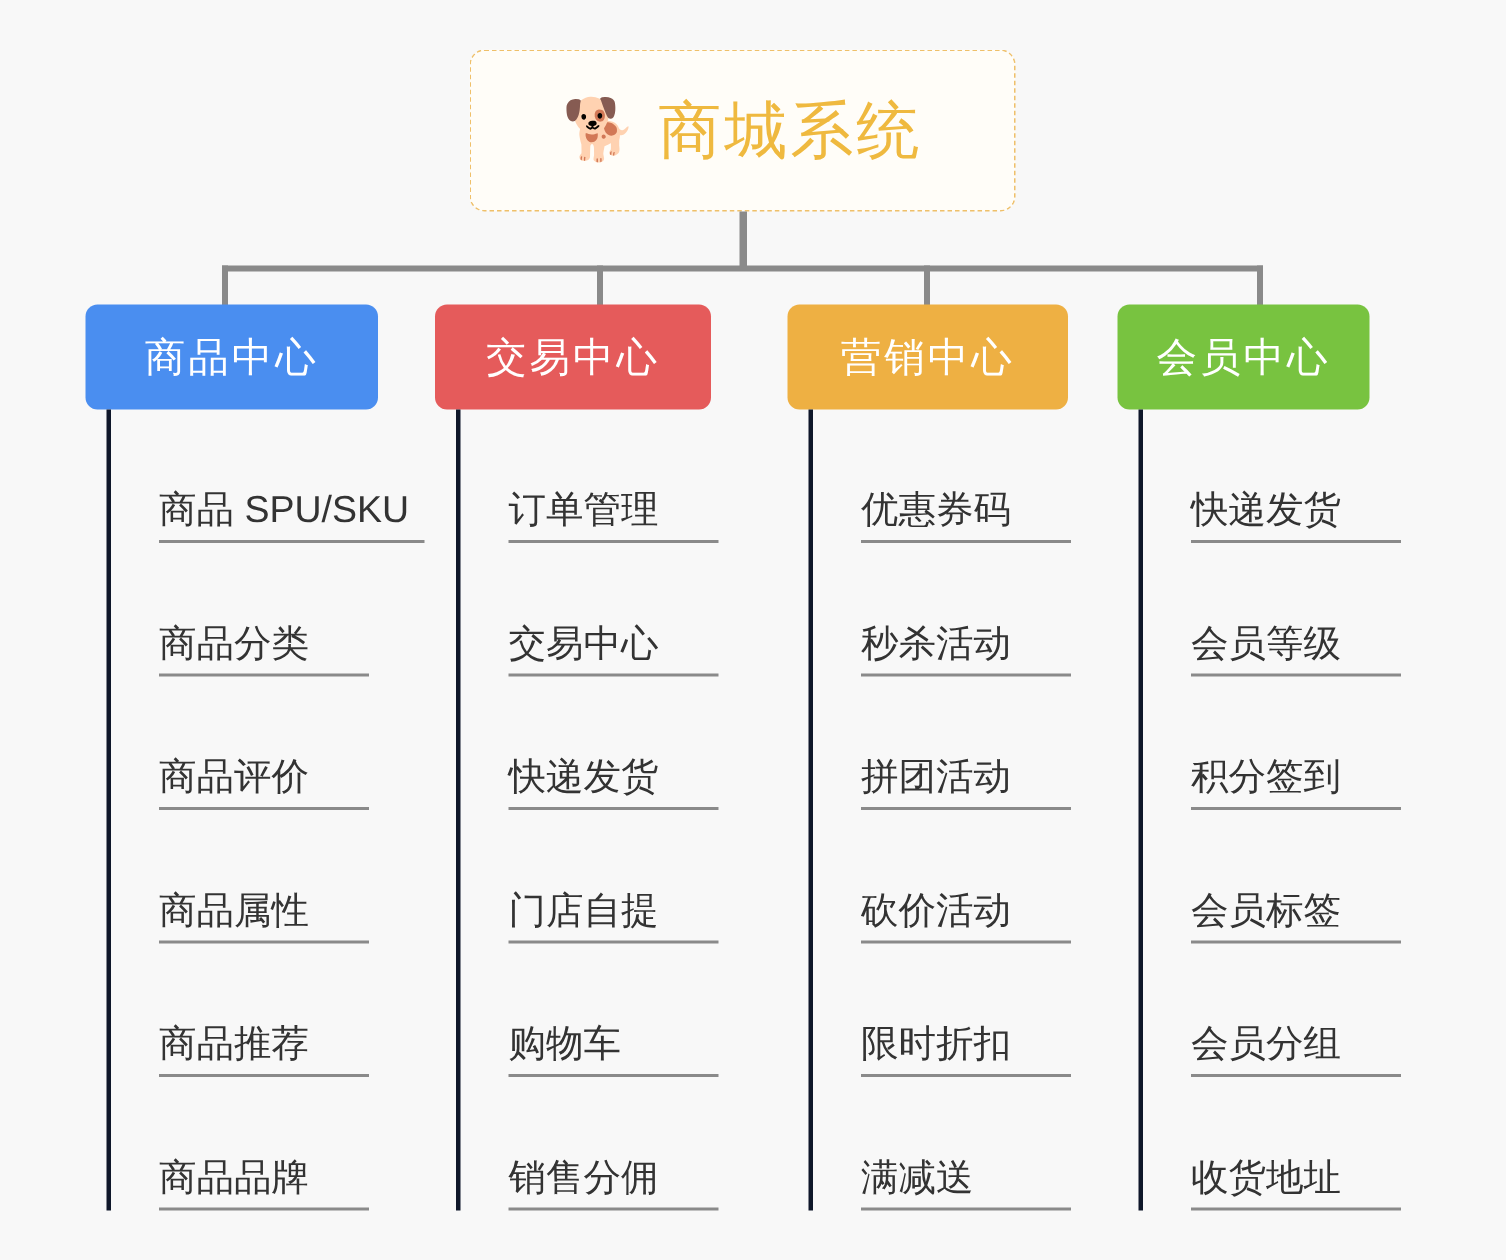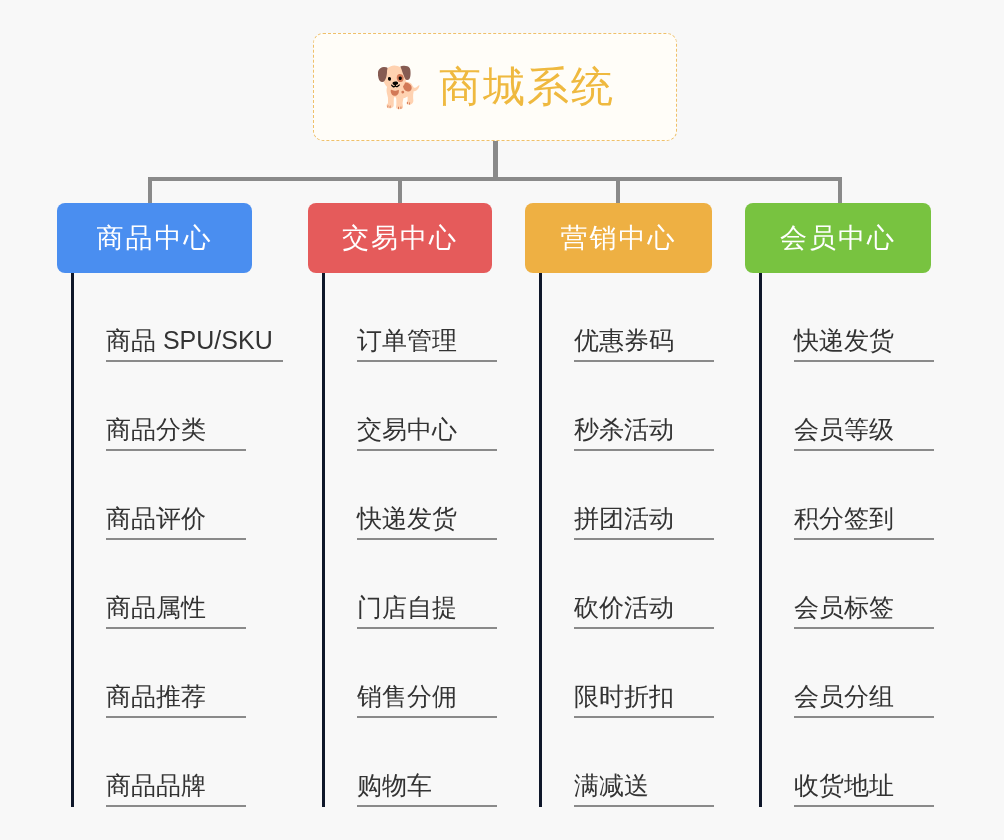--- a/index.html
+++ b/index.html
@@ -141,42 +141,42 @@
         </div>
       <div class="leaf">
           <span class="leaf-label">商品推荐</span>
         </div>
       <div class="leaf">
           <span class="leaf-label">商品品牌</span>
         </div>
     </div>
   </div>
 
-  <div class="column" style="left:308px; width:148px;">
+  <div class="column" style="left:290px; width:148px;">
     <div class="cat-header" style="background:#e55b5b; width:184px;">
       <span>交易中心</span>
     </div>
     <div class="leaf-list">
       <div class="leaf">
           <span class="leaf-label">订单管理</span>
         </div>
       <div class="leaf">
           <span class="leaf-label">交易中心</span>
         </div>
       <div class="leaf">
           <span class="leaf-label">快递发货</span>
         </div>
       <div class="leaf">
           <span class="leaf-label">门店自提</span>
         </div>
       <div class="leaf">
+          <span class="leaf-label">购物车</span>
+        </div>
+      <div class="leaf">
           <span class="leaf-label">销售分佣</span>
-        </div>
-      <div class="leaf">
-          <span class="leaf-label">购物车</span>
         </div>
     </div>
   </div>
 
   <div class="column" style="left:525px; width:187px;">
     <div class="cat-header" style="background:#eeb043; width:187px;">
       <span>营销中心</span>
     </div>
     <div class="leaf-list">
       <div class="leaf">
@@ -194,21 +194,21 @@
       <div class="leaf">
           <span class="leaf-label">限时折扣</span>
         </div>
       <div class="leaf">
           <span class="leaf-label">满减送</span>
         </div>
     </div>
   </div>
 
   <div class="column" style="left:745px; width:186px;">
-    <div class="cat-header" style="background:#78c340; width:186px;">
+    <div class="cat-header" style="background:#78c340; width:168px;">
       <span>会员中心</span>
     </div>
     <div class="leaf-list">
       <div class="leaf">
           <span class="leaf-label">快递发货</span>
         </div>
       <div class="leaf">
           <span class="leaf-label">会员等级</span>
         </div>
       <div class="leaf">

